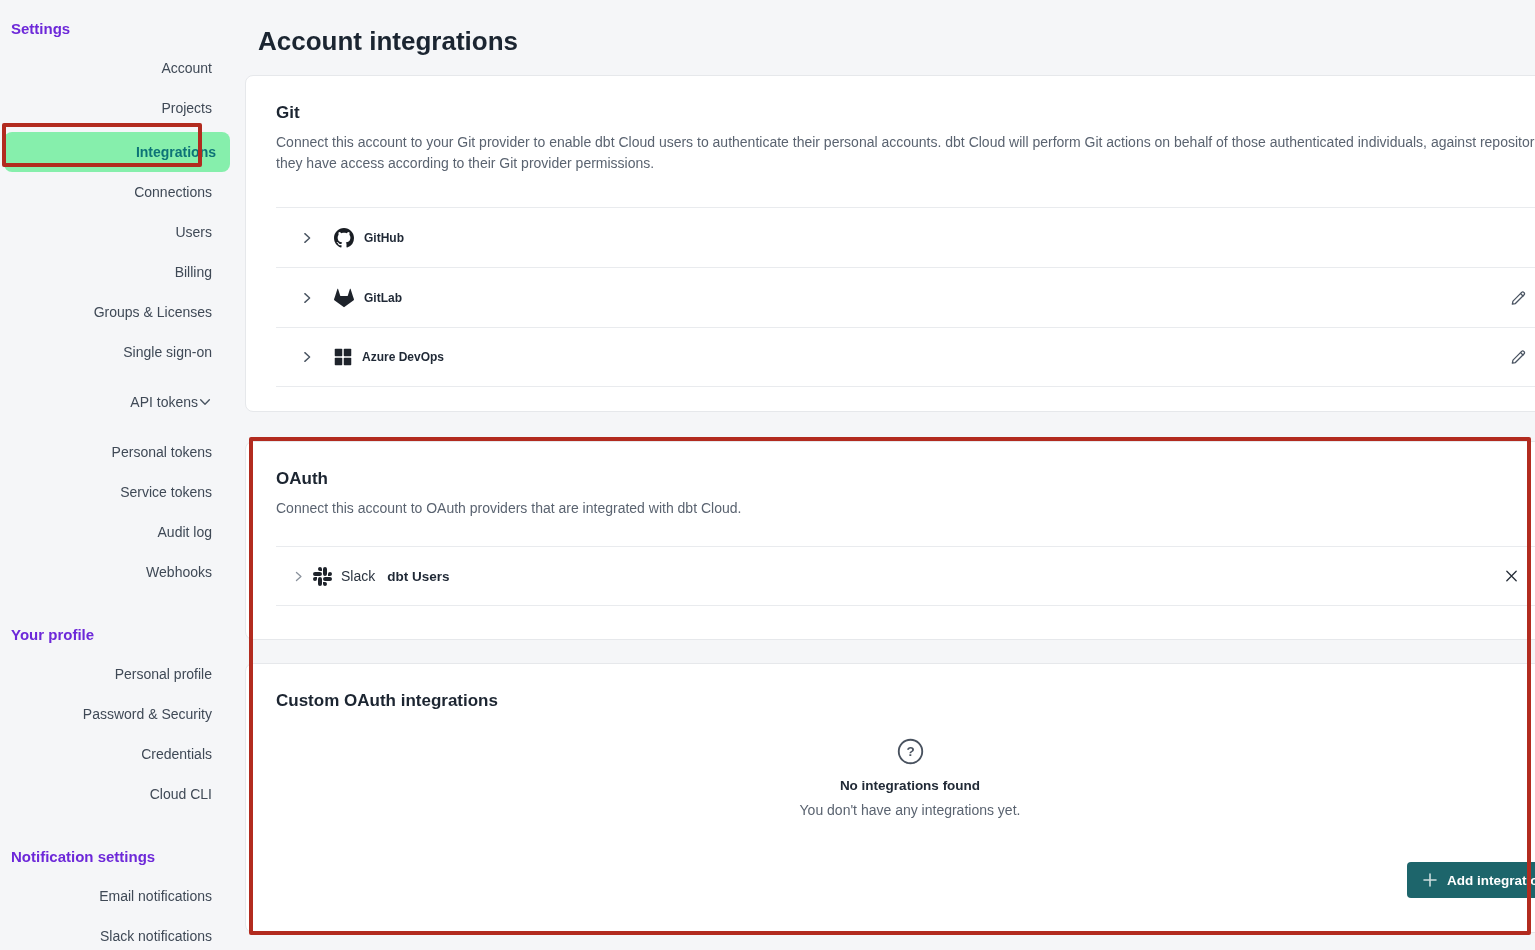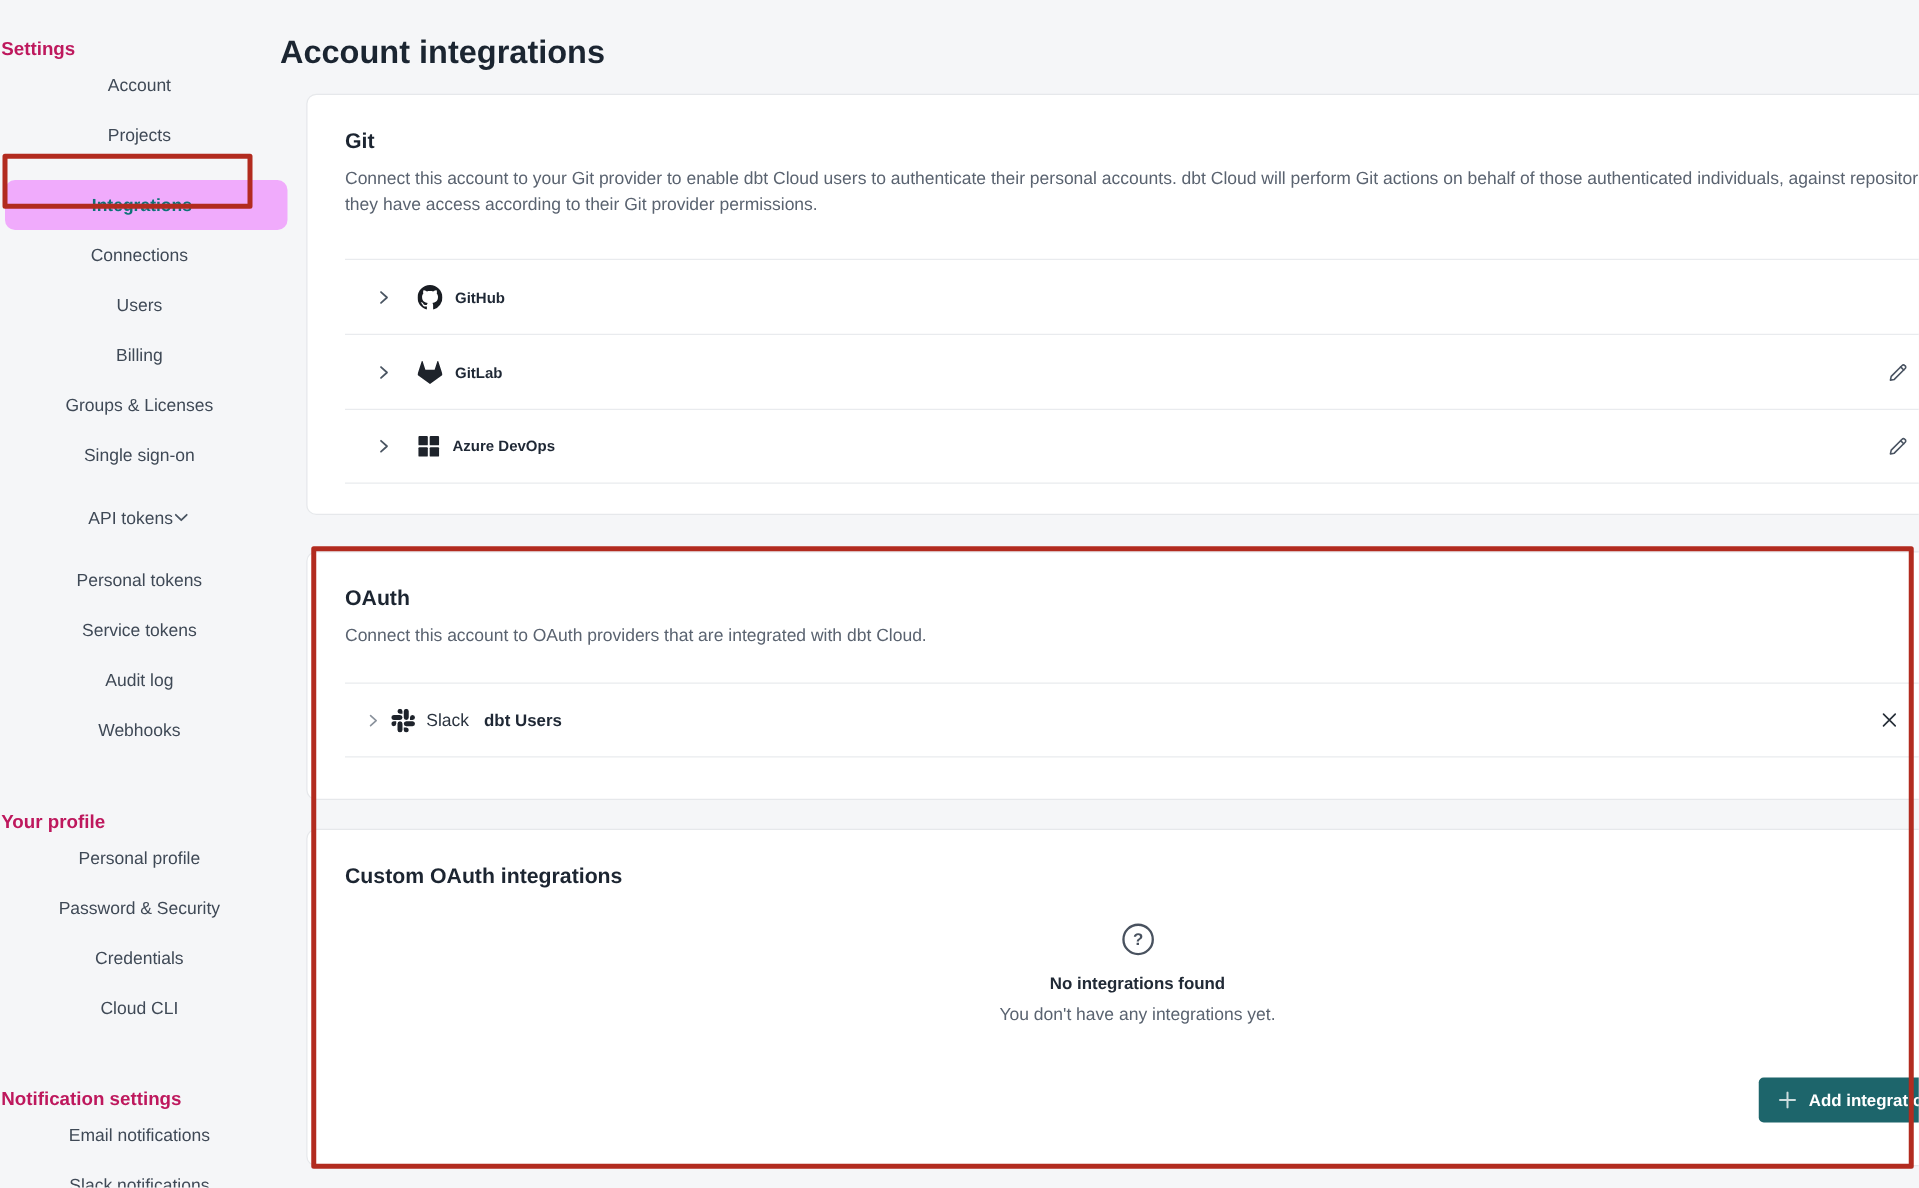--- a/index.html
+++ b/index.html
@@ -7,39 +7,39 @@
   body {
     width: 1535px; height: 950px; overflow: hidden; position: relative;
     background: #f5f6f8;
     font-family: "Liberation Sans", "DejaVu Sans", sans-serif;
     color: #2b3440;
   }
 
   
   .sidebar { position: absolute; left: 0; top: 0; width: 240px; padding-top: 8px; }
   .nav-header {
-    height: 40px; display: flex; align-items: flex-end;
-    padding: 0 28px 0 1px; font-size: 15px; font-weight: bold; color: #be185d;
+    height: 40px; display: flex; align-items: center;
+    padding: 0 28px 0 11px; font-size: 15px; font-weight: bold; color: #6d28d9;
   }
   .nav-item, .nav-subitem {
-    height: 40px; display: flex; align-items: center; justify-content: center;
+    height: 40px; display: flex; align-items: center; justify-content: flex-end;
     padding: 0 28px 0 11px; font-size: 14px; color: #3f4956; cursor: pointer;
   }
   .nav-subitem { }
   .spaced { margin-top: 10px; }
   .nav-header.spaced { margin-top: 22px; }
   .nav-item.active {
-    margin: 16px 10px 0 4px; padding-left: 7px; padding-right: 14px;
-    background: #f0abfc; border-radius: 8px;
+    margin: 4px 10px 0 4px; padding-left: 7px; padding-right: 14px;
+    background: #86efac; border-radius: 8px;
     color: #0d7377; font-weight: bold;
   }
 
   
   .page-title {
-    position: absolute; left: 224px; top: 9px;
+    position: absolute; left: 258px; top: 9px;
     font-size: 26px; font-weight: bold; color: #1b2531;
   }
   .card {
     position: absolute; left: 245px; width: 1330px;
     background: #ffffff; border: 1px solid #e6e8eb; border-radius: 8px;
   }
   .card-inner { padding: 0 30px; }
   .card h2 { margin: 26px 0 0 0; font-size: 17px; font-weight: bold; color: #1c2531; line-height: 22px; }
   .card-desc { margin-top: 8px; font-size: 14px; color: #5a6370; line-height: 21px; }
   .nowrap { white-space: nowrap; }

